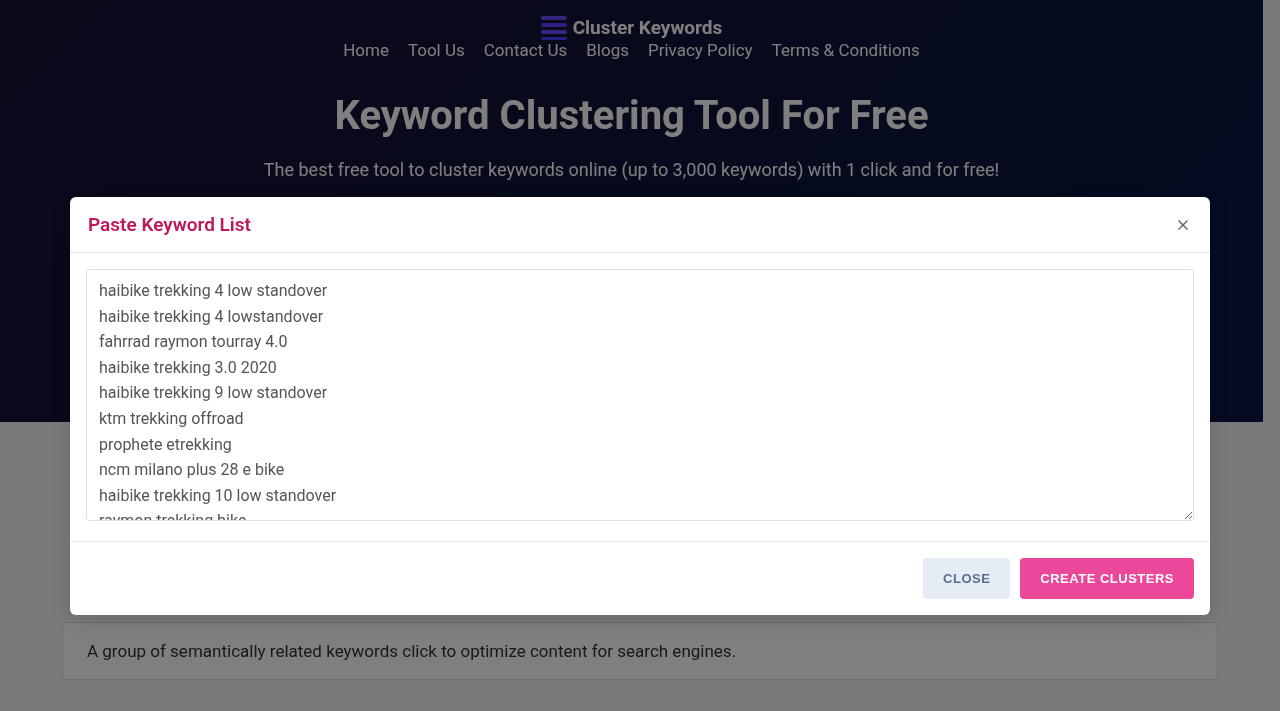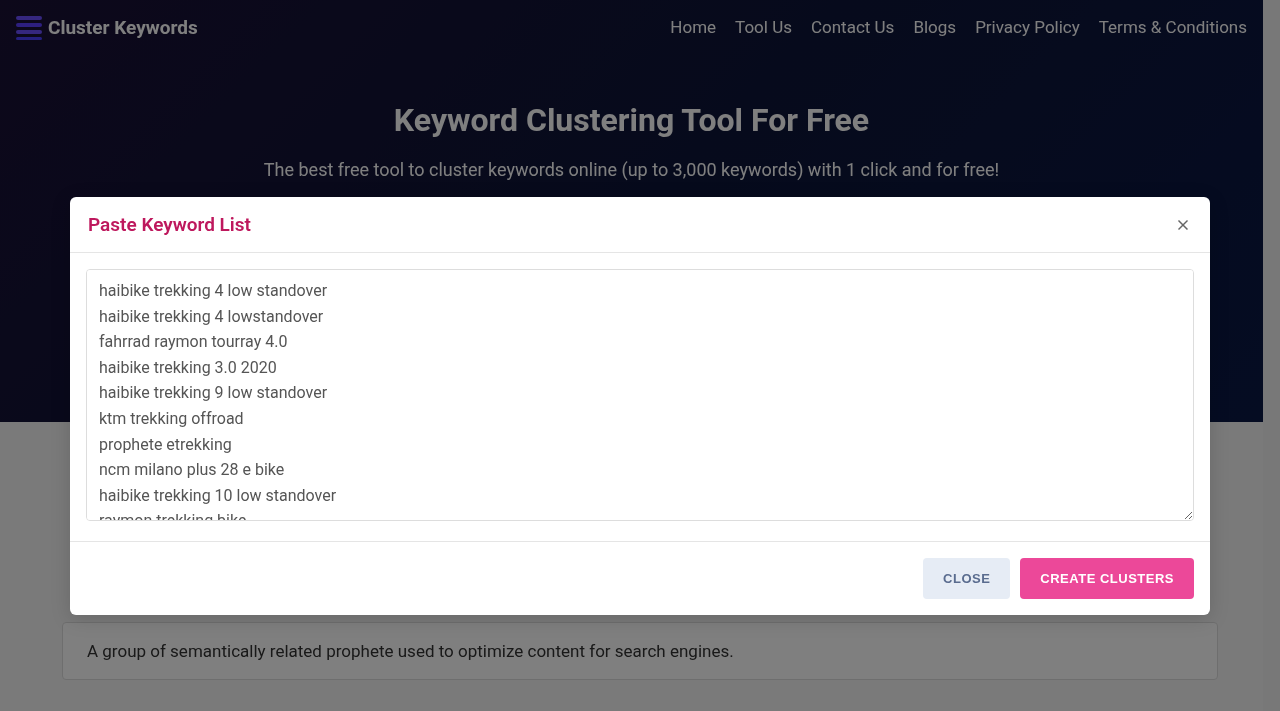--- a/index.html
+++ b/index.html
@@ -22,20 +22,21 @@
       height: 422px;
       width: 1263px;
       position: relative;
     }
     
     .header {
       display: flex;
       align-items: center;
       justify-content: space-between;
       padding: 14px 16px;
+      flex-direction: column;
     }
     
     .logo-container {
       display: flex;
       align-items: center;
       gap: 6px;
     }
     
     .logo-icon {
       width: 26px;
@@ -74,24 +75,23 @@
       cursor: pointer;
     }
     
     .hero-content {
       text-align: center;
       padding-top: 18px;
     }
     
     .hero-title {
       color: white;
-      font-size: 32px;
+      font-size: 40px;
       font-weight: 700;
       margin-bottom: 20px;
-      margin-top: 29px;
     }
     
     .hero-subtitle {
       color: white;
       font-size: 18px;
       margin-bottom: 28px;
     }
     
     .hero-buttons {
       display: flex;
@@ -257,21 +257,21 @@
     <h1 class="hero-title">Keyword Clustering Tool For Free</h1>
     <p class="hero-subtitle">The best free tool to cluster keywords online (up to 3,000 keywords) with 1 click and for free!</p>
     <div class="hero-buttons">
       <button class="hero-button"></button>
       <button class="hero-button hero-button-2"></button>
     </div>
   </div>
 </div>
 
 <div class="info-box">
-  <p class="info-text">A group of semantically related prophete used to optimize content for search engines.</p>
+  <p class="info-text">A group of semantically related keywords click to optimize content for search engines.</p>
 </div>
 
 <div class="overlay"></div>
 
 <div class="modal">
   <div class="modal-header">
     <h2 class="modal-title">Paste Keyword List</h2>
     <svg class="close-icon" viewBox="0 0 24 24" fill="none" stroke="currentColor" stroke-width="2">
       <line x1="18" y1="6" x2="6" y2="18"></line>
       <line x1="6" y1="6" x2="18" y2="18"></line>

